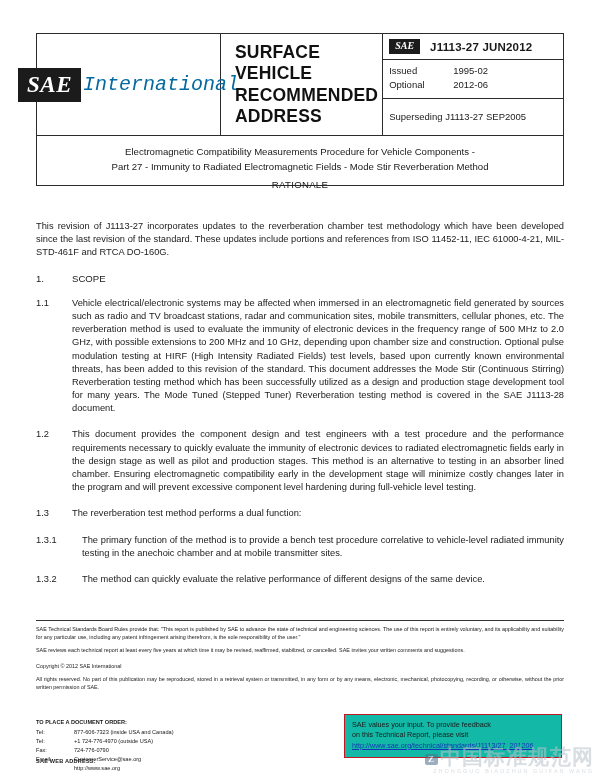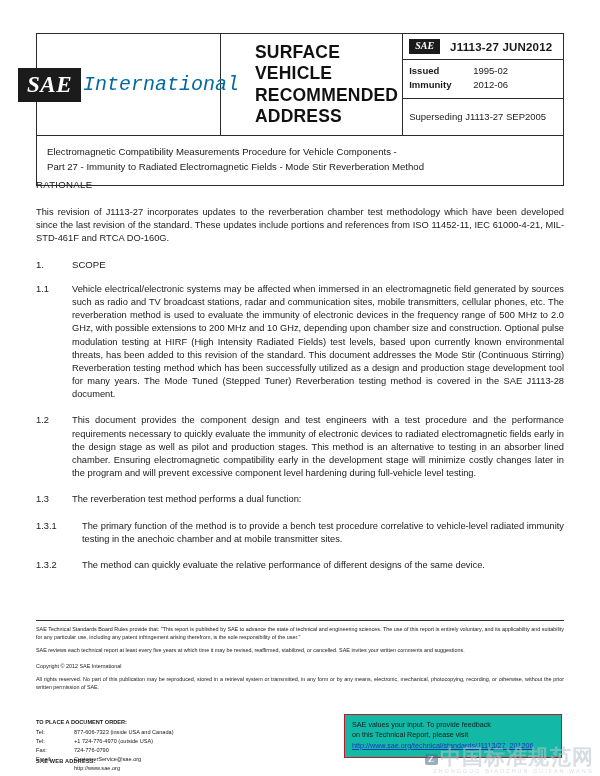--- a/index.html
+++ b/index.html
@@ -67,21 +67,20 @@
     font-size: 20px;
     color: #0369a1;
     margin-left: 2px;
     line-height: 1;
   }
   .title-cell {
     flex: 1;
     padding: 8px 4px 8px 14px;
     box-sizing: border-box;
     border-right: 1px solid #2b2b2b;
-    margin-left: 20px;
   }
   .doc-title {
     font-weight: bold;
     font-size: 17.5px;
     line-height: 1.22;
     letter-spacing: 0.2px;
     color: #111;
   }
   .meta-cell {
     width: 186px;
@@ -114,49 +113,50 @@
   }
   .meta-dates {
     border-bottom: 1px solid #2b2b2b;
     padding: 4px 6px 5px 6px;
     font-size: 9.5px;
   }
   .date-row {
     display: flex;
     line-height: 1.5;
   }
-  .date-label { width: 64px; font-weight: bold; }
+  .date-label { width: 64px; }
   .date-value { }
   .meta-superseding {
     padding: 6px 6px 6px 6px;
     font-size: 9.5px;
     flex: 1;
     display: flex;
     align-items: center;
   }
   .header-sub {
     padding: 9px 10px 10px 10px;
+    text-align: center;
     font-size: 9.6px;
     line-height: 1.55;
   }
 
   
   .body {
     position: absolute;
     left: 36px;
     top: 178px;
     width: 528px;
     font-size: 9.3px;
     line-height: 1.42;
     text-align: justify;
   }
   .rationale-head {
-    text-align: left;
+    text-align: center;
     font-size: 9.6px;
-    margin: 0 0 14px 0;
+    margin: 0 0 28px 0;
     letter-spacing: 0.3px;
   }
   p.para {
     margin: 0 0 13px 0;
   }
   .numbered {
     display: flex;
     margin: 0 0 13px 0;
   }
   .num {
@@ -302,21 +302,21 @@
         <div class="meta-id-row">
           <span class="mini-sae">SAE</span>
           <span class="doc-number">J1113-27 JUN2012</span>
         </div>
         <div class="meta-dates">
           <div class="date-row">
             <span class="date-label">Issued</span>
             <span class="date-value">1995-02</span>
           </div>
           <div class="date-row">
-            <span class="date-label">Immunity</span>
+            <span class="date-label">Optional</span>
             <span class="date-value">2012-06</span>
           </div>
         </div>
         <div class="meta-superseding">Superseding J1113-27 SEP2005</div>
       </div>
     </div>
 
     <div class="header-sub">
       <div>Electromagnetic Compatibility Measurements Procedure for Vehicle Components -</div>
       <div>Part 27 - Immunity to Radiated Electromagnetic Fields - Mode Stir Reverberation Method</div>

